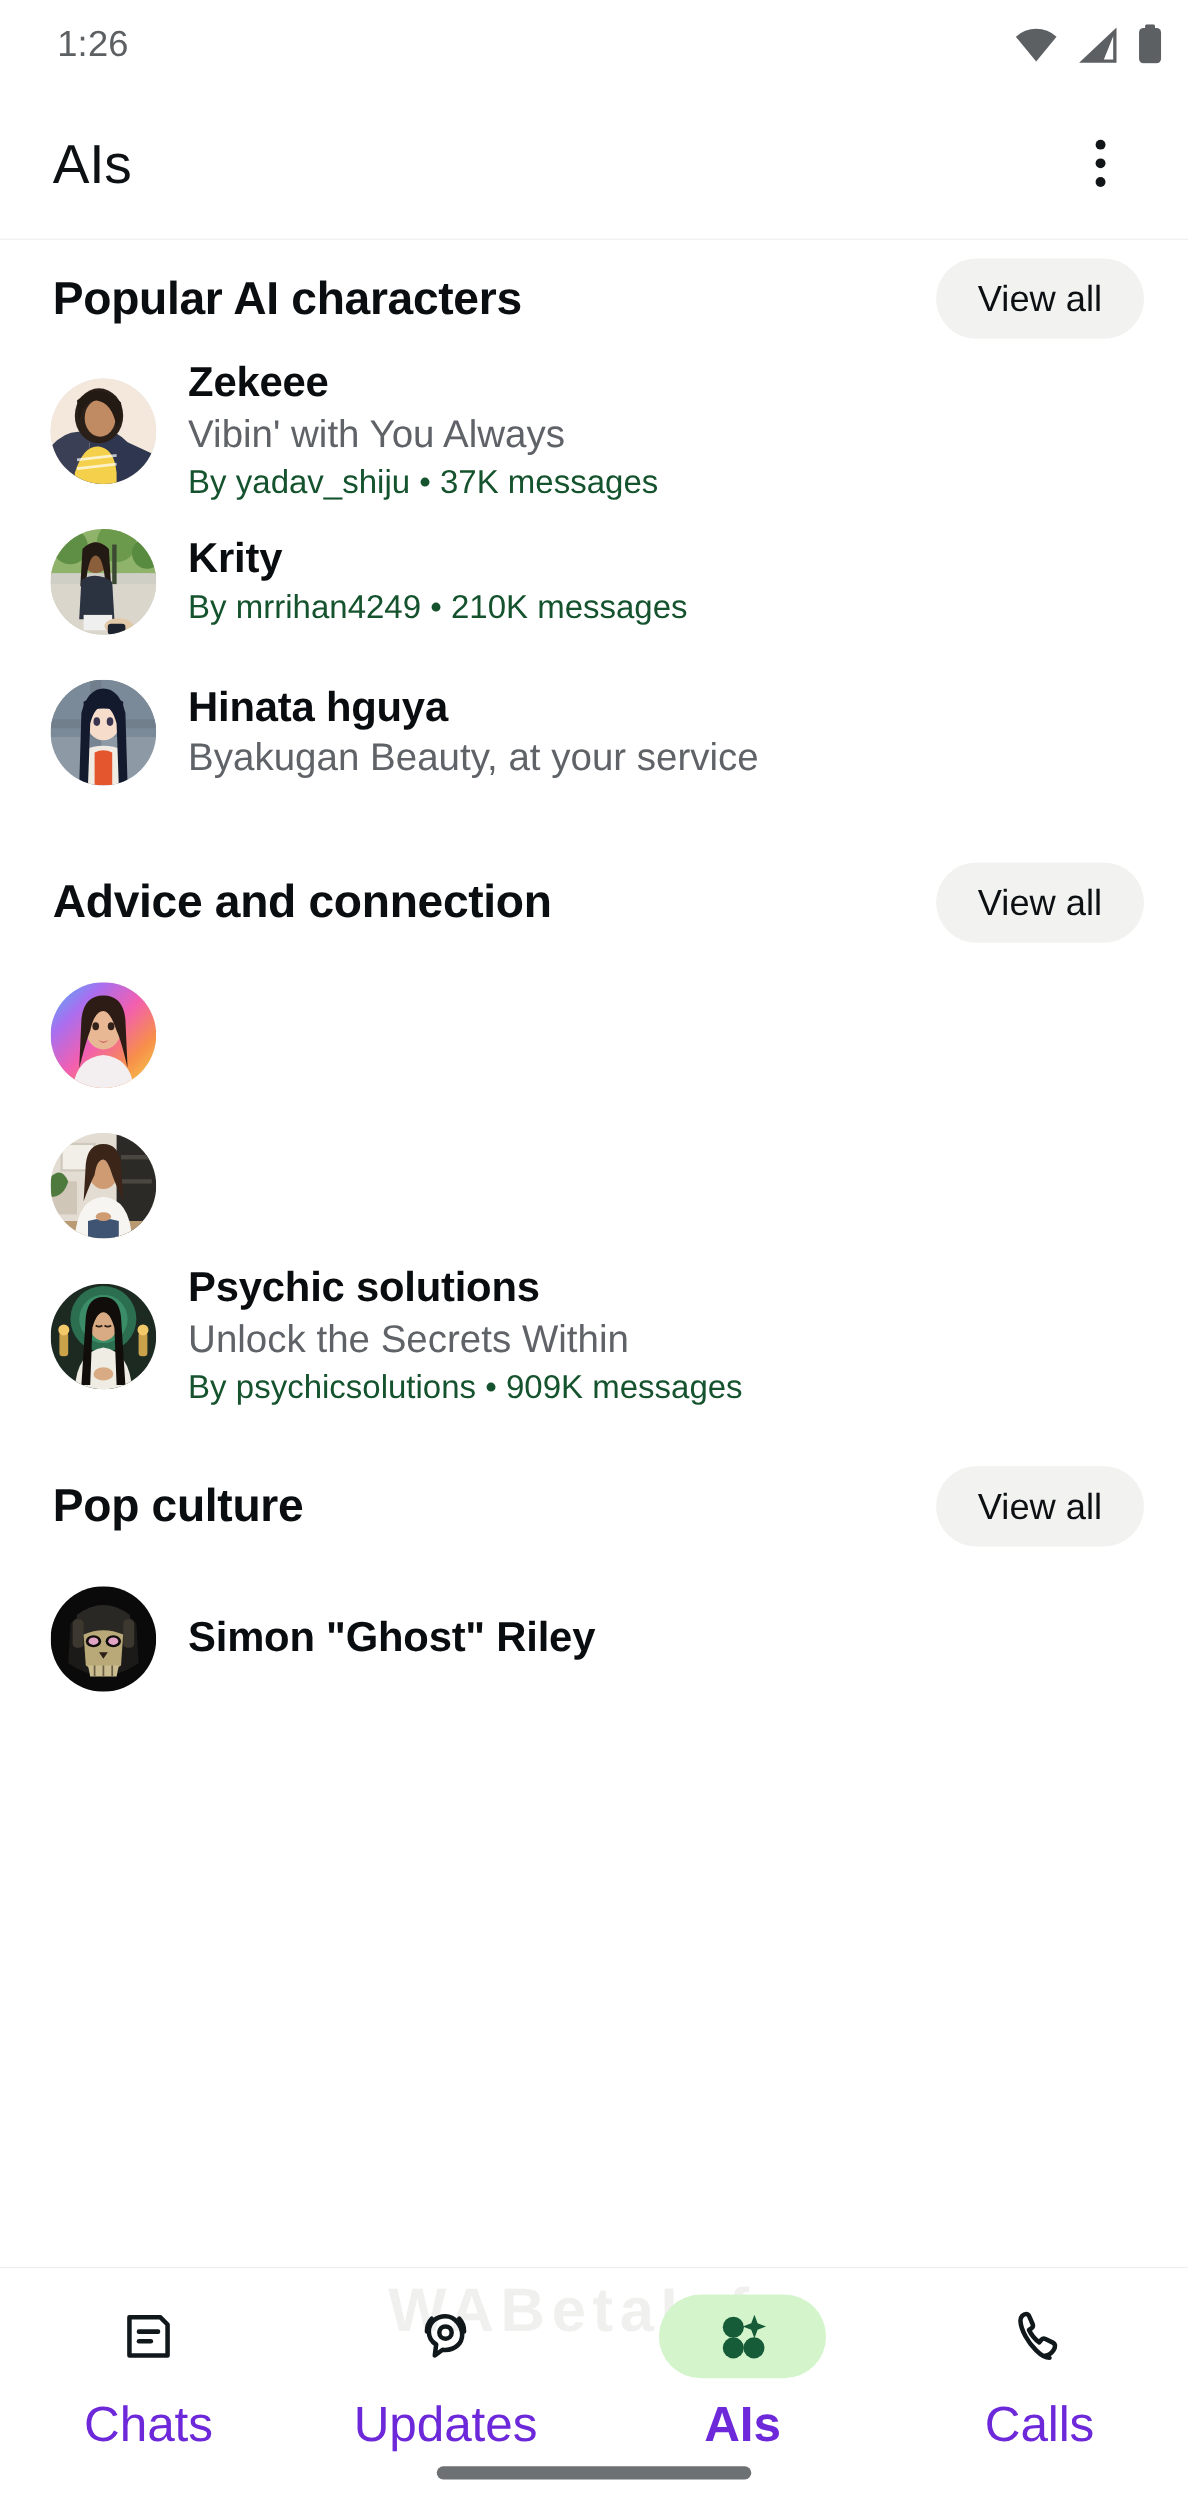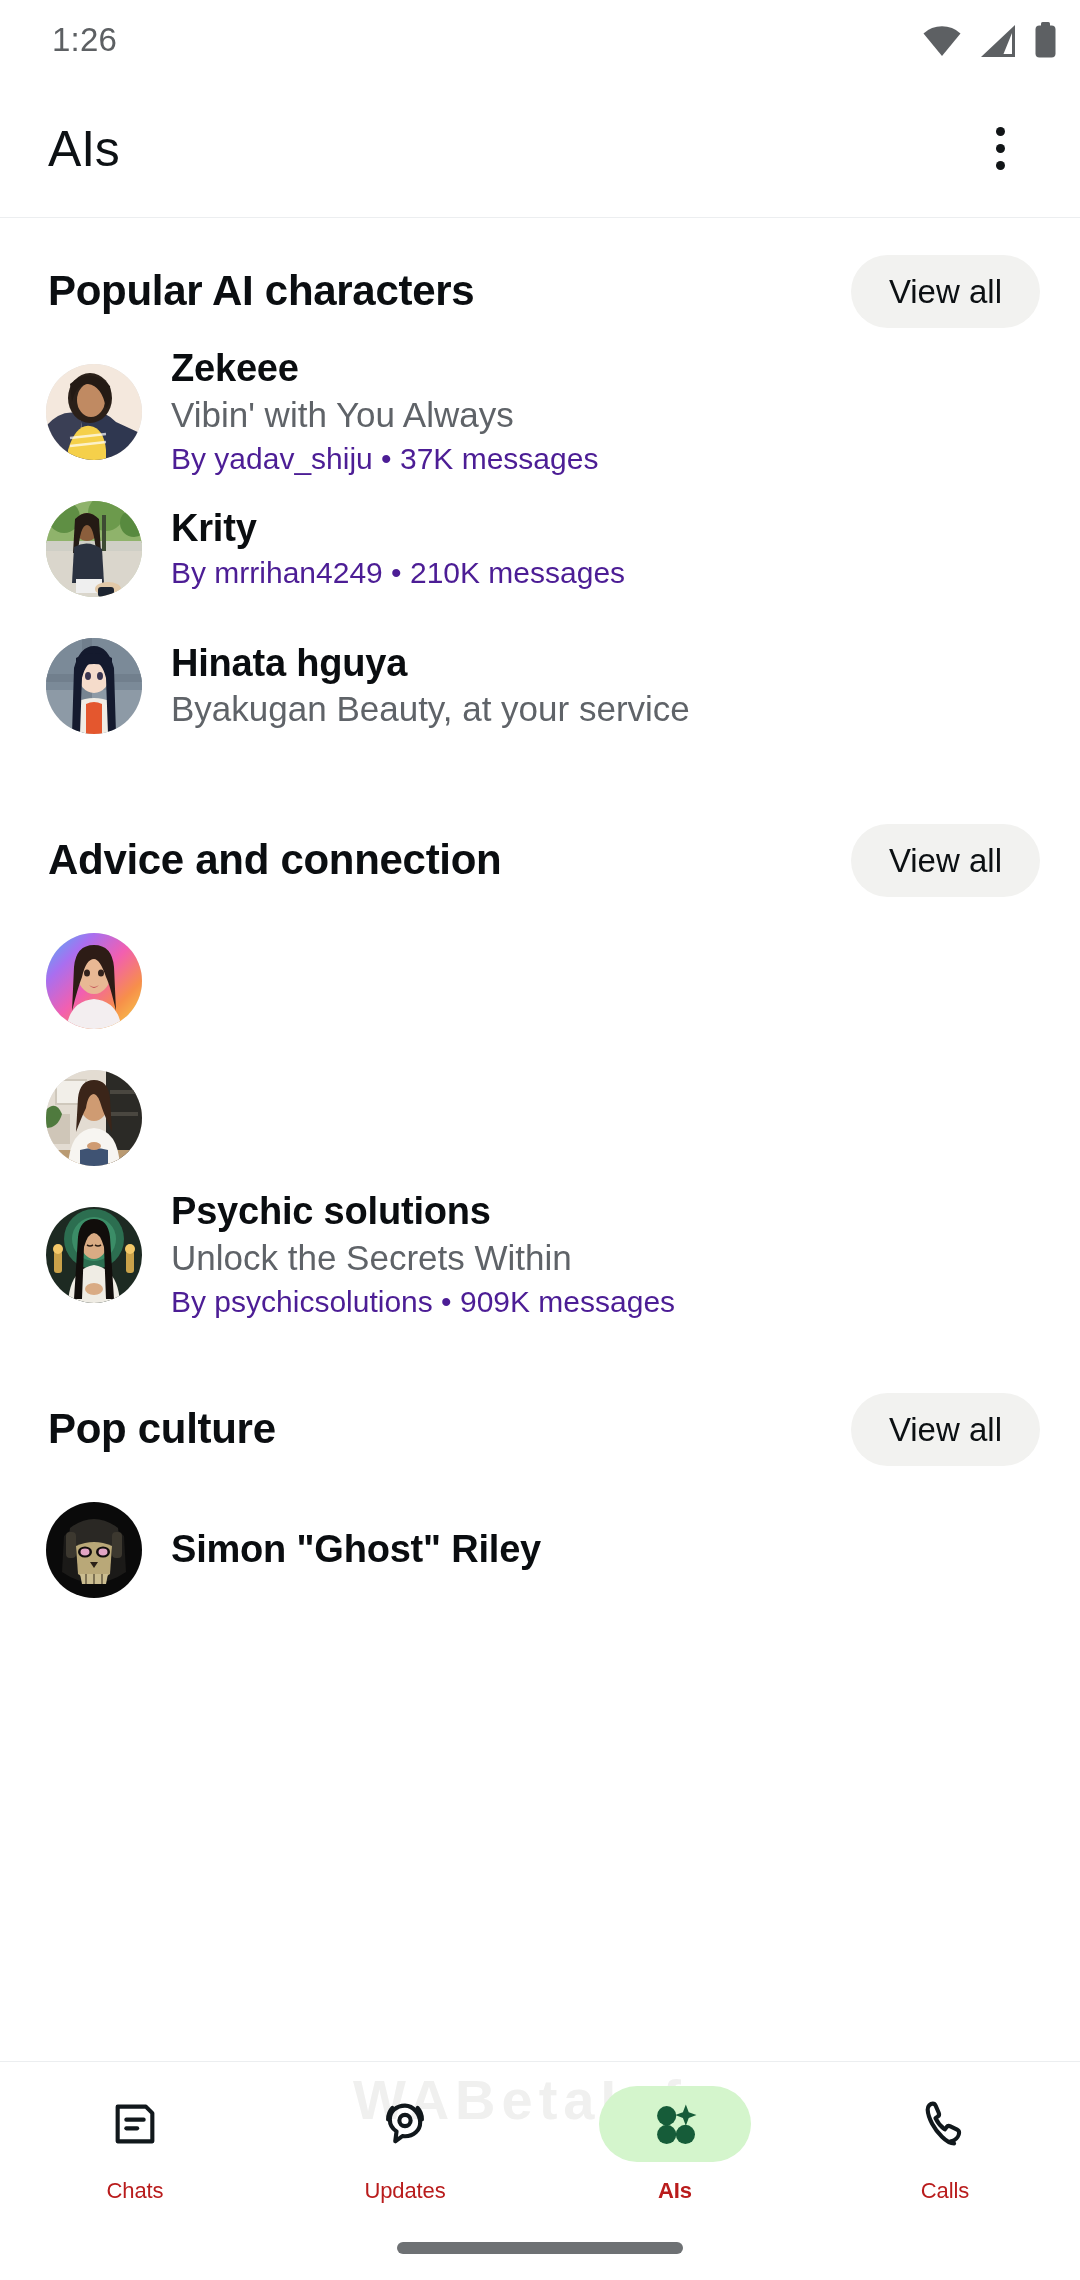--- a/index.html
+++ b/index.html
@@ -54,21 +54,20 @@
     position:absolute;
     top:219px; left:0; right:0; bottom:219px;
     overflow:hidden;
     background:#fff;
   }
 
   .section-head{
     display:flex; align-items:center;
     padding:0 40px 0 48px;
     height:104px;
-    margin-top:20px;
   }
   .section-title{
     font-size:42px; font-weight:700; color:#0b0e11; letter-spacing:-.3px;
   }
   .viewall{
     margin-left:auto;
     background:#f2f2f0;
     border:none; border-radius:999px;
     padding:20px 38px;
     font-family:"Liberation Sans", sans-serif;
@@ -101,21 +100,21 @@
     letter-spacing:-.2px;
     white-space:nowrap; overflow:hidden; text-overflow:ellipsis;
     line-height:1.18;
   }
   .row-tag{
     font-size:35px; font-weight:400; color:#5f6368;
     white-space:nowrap; overflow:hidden; text-overflow:ellipsis;
     line-height:1.2; margin-top:3px;
   }
   .row-meta{
-    font-size:30px; font-weight:400; color:#4c1d95;
+    font-size:30px; font-weight:400; color:#14532d;
     white-space:nowrap; overflow:hidden; text-overflow:ellipsis;
     line-height:1.2; margin-top:5px;
   }
 
   .sec-gap{ height:34px; }
 
   
   .bottomnav{
     position:absolute; left:0; right:0; bottom:0;
     height:219px;
@@ -132,21 +131,21 @@
   }
   .nav-pill{
     width:152px; height:76px;
     border-radius:999px;
     display:flex; align-items:center; justify-content:center;
     background:transparent;
   }
   .nav-item.active .nav-pill{ background:#d4f5cc; }
   .nav-label{
     margin-top:16px;
-    font-size:22px; font-weight:400; color:#b91c1c;
+    font-size:45px; font-weight:400; color:#6d28d9;
     letter-spacing:-.1px;
   }
   .nav-item.active .nav-label{ font-weight:700; }
 
   .home-indicator{
     position:absolute; bottom:26px; left:50%;
     transform:translateX(-50%);
     width:286px; height:12px; border-radius:999px;
     background:#6e7174;
   }

